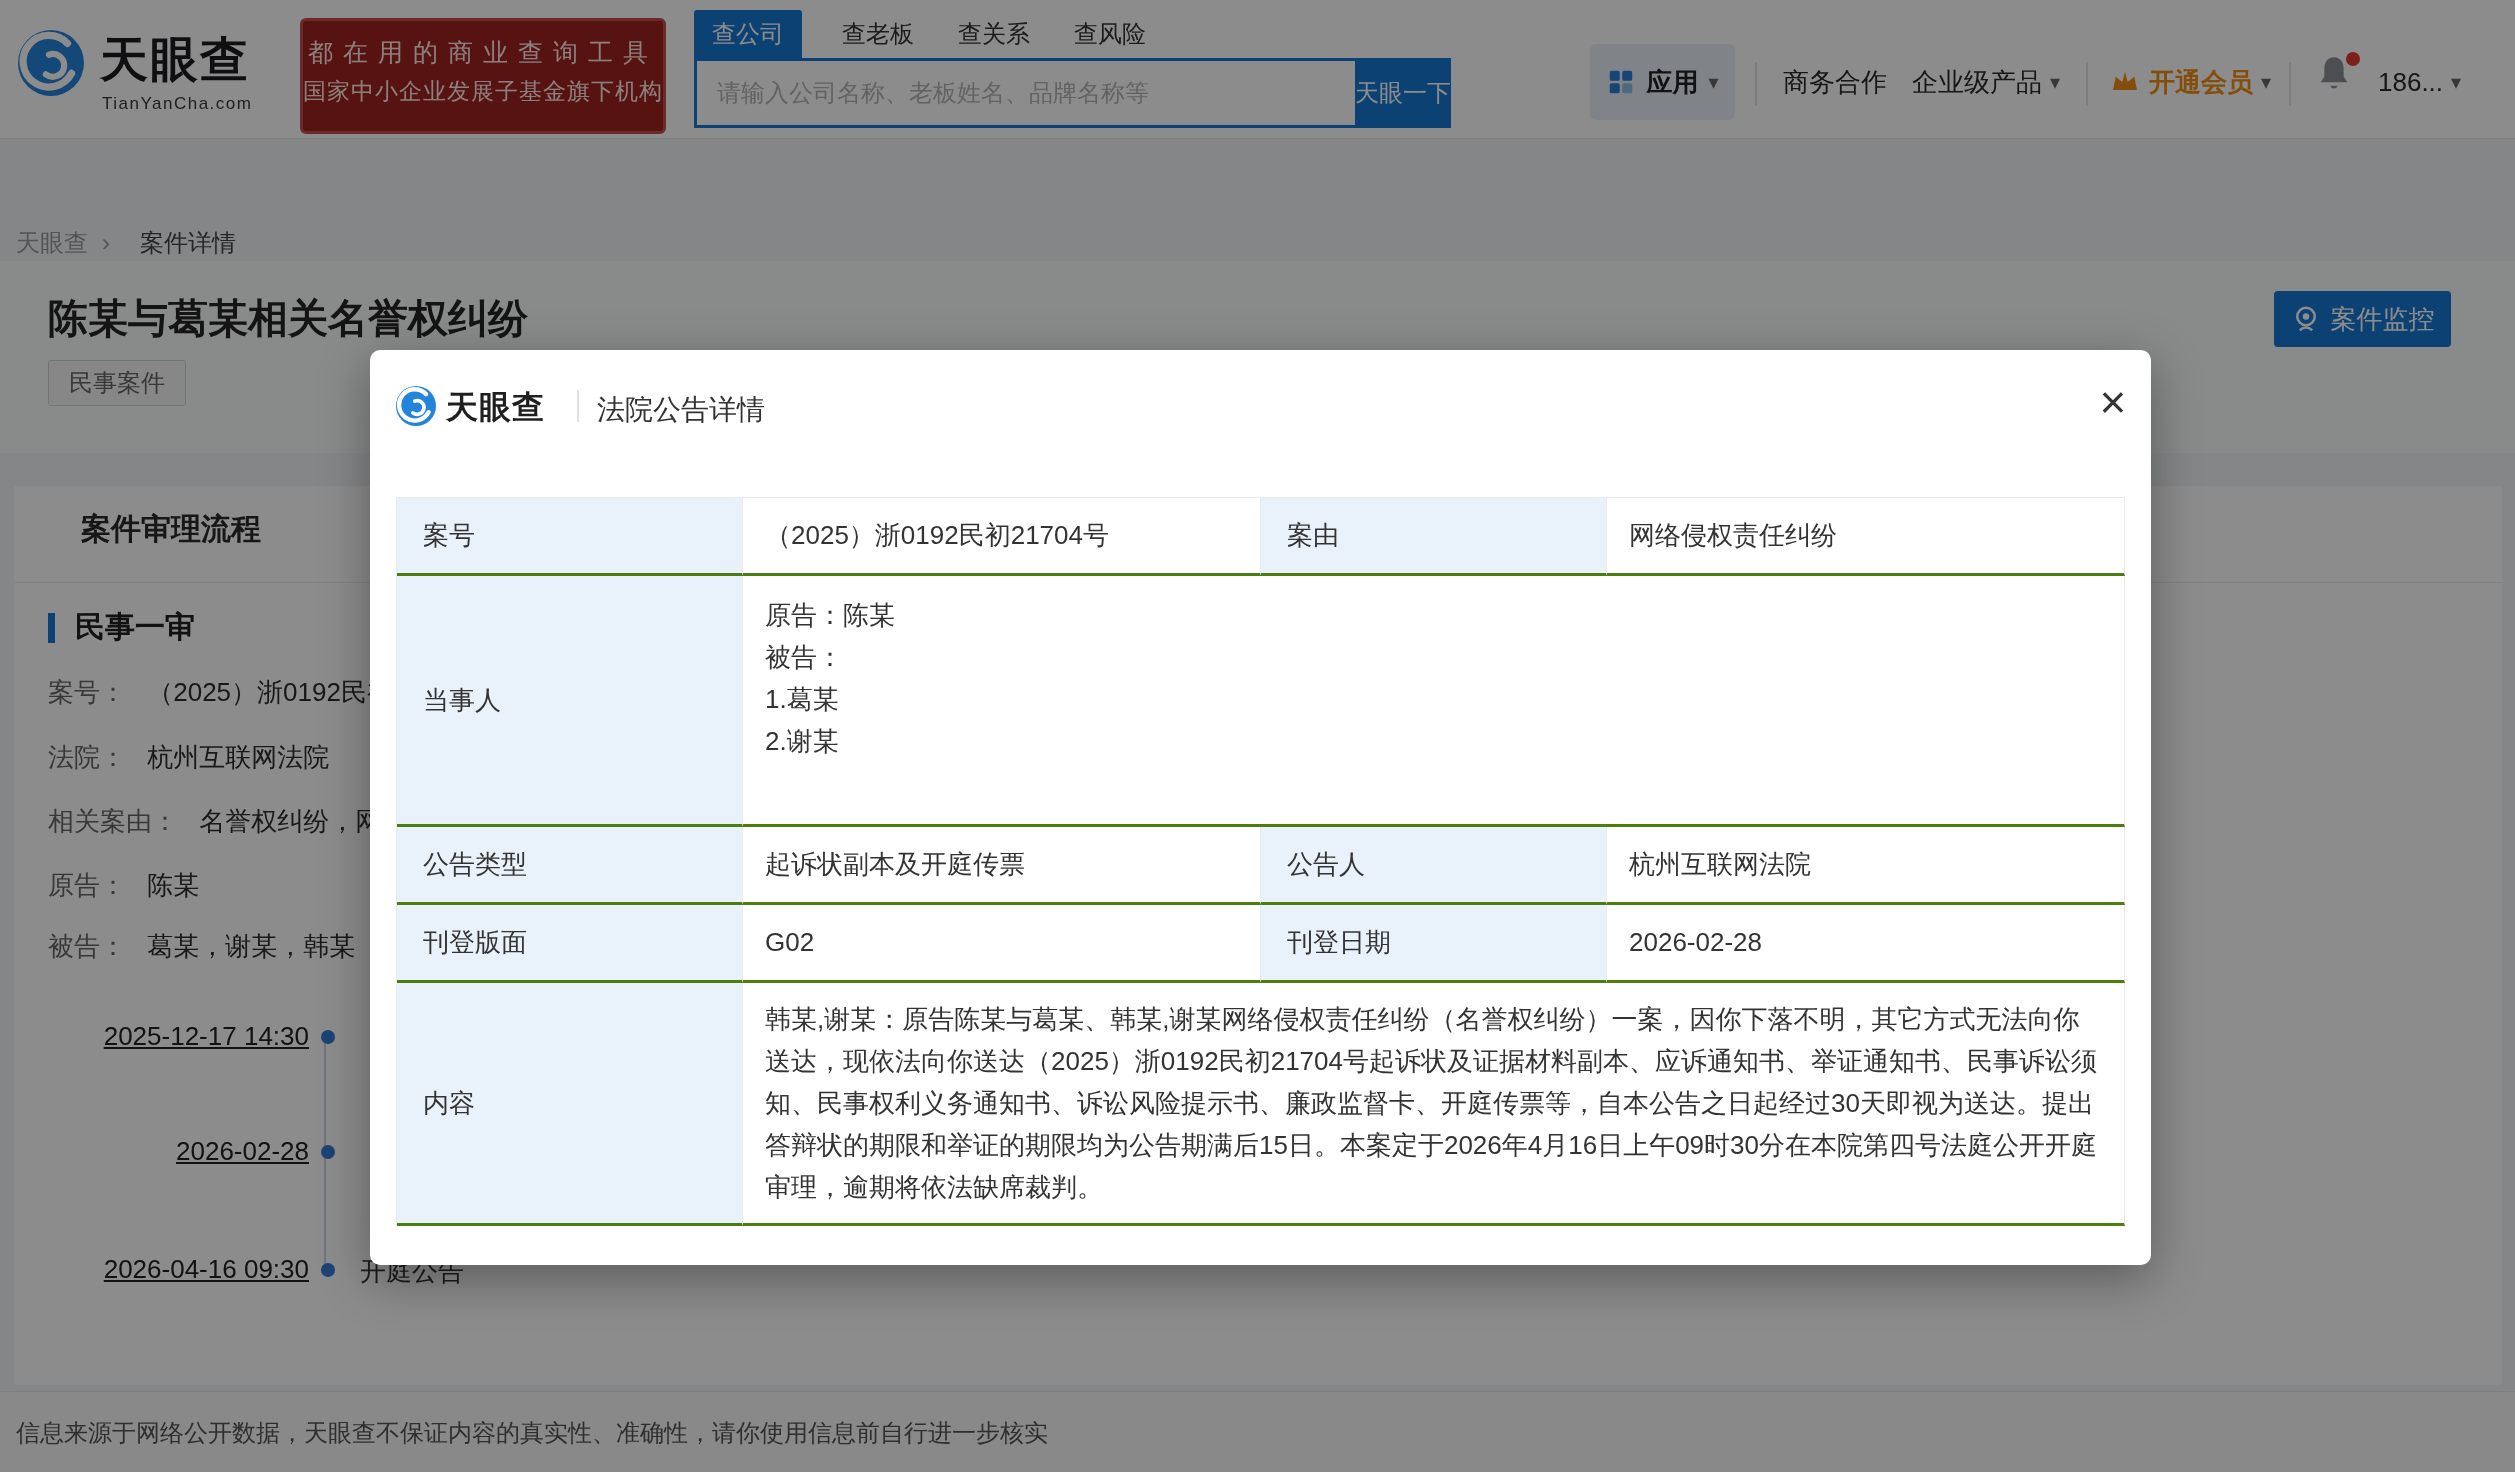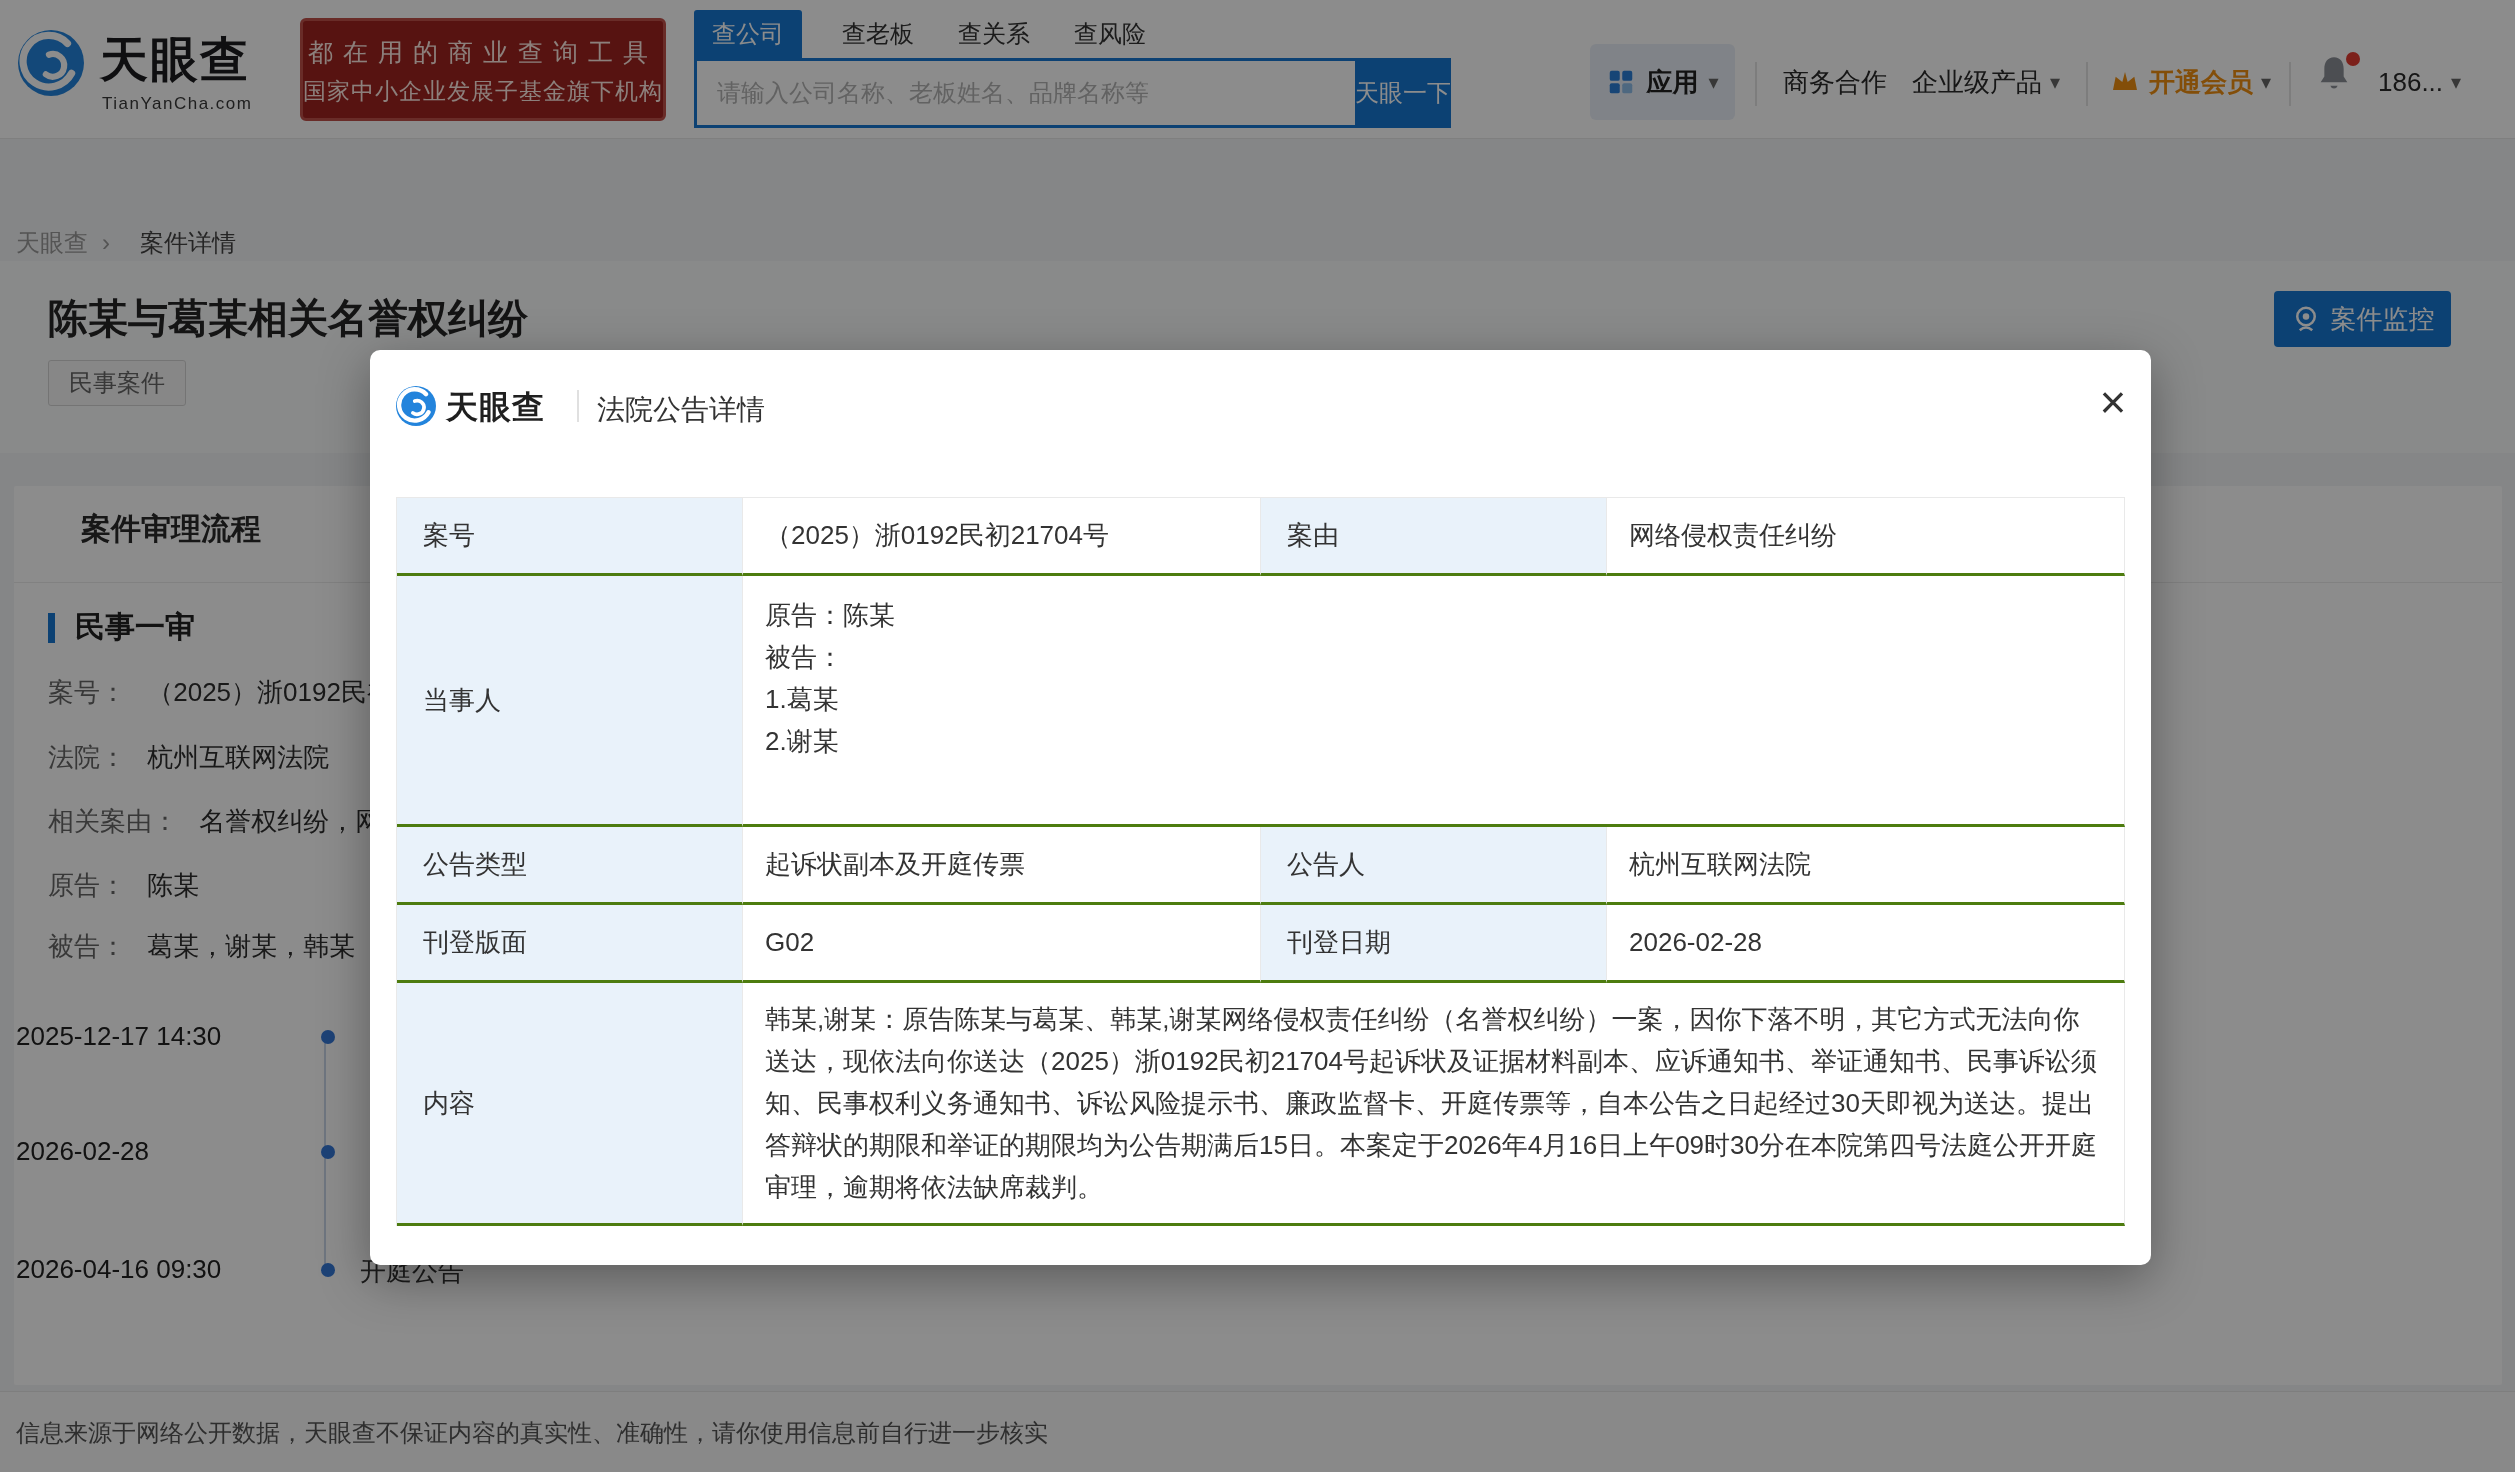--- a/index.html
+++ b/index.html
@@ -10,21 +10,21 @@
     font-family:"Liberation Sans","DejaVu Sans",sans-serif;
     color:#333;
   }
   .abs { position:absolute; }
 
   
   .header { left:0; top:0; width:2515px; height:139px; background:#fff; border-bottom:1px solid #e8e8e8; z-index:1; }
   .logo { left:18px; top:30px; width:66px; height:66px; }
   .brand-name { left:100px; top:28px; font-size:48px; font-weight:bold; color:#1d1d1f; letter-spacing:2px; }
   .brand-domain { left:102px; top:94px; font-size:17px; color:#3a3a3a; letter-spacing:1.5px; }
-  .promo { left:300px; top:18px; width:366px; height:103px; background:#9e2420; border:3px solid #c0504a; border-radius:6px; text-align:center; padding-top:12px; }
+  .promo { left:300px; top:18px; width:366px; height:116px; background:#9e2420; border:3px solid #c0504a; border-radius:6px; text-align:center; padding-top:12px; }
   .promo-line1 { font-size:25px; color:#ffe9e2; letter-spacing:10px; line-height:38px; white-space:nowrap; }
   .promo-line2 { font-size:23px; color:#ffe9e2; letter-spacing:1px; line-height:40px; white-space:nowrap; }
 
   .tabs { left:694px; top:10px; height:48px; display:flex; align-items:stretch; z-index:2; }
   .tab { font-size:24px; color:#333; padding:10px 18px; display:flex; align-items:center; cursor:pointer; }
   .tab.active { background:#1677d2; color:#fff; border-radius:3px 3px 0 0; }
   .tab + .tab { margin-left:8px; }
   .tab.gap { margin-left:22px; }
 
   .search-box { left:694px; top:58px; width:662px; height:70px; background:#fff; border:3px solid #1677d2; border-right:none; display:flex; align-items:center; }
@@ -54,21 +54,21 @@
   
   .card { left:14px; top:486px; width:2488px; height:899px; background:#fff; border-radius:2px; }
   .card-h { left:48px; top:509px; font-size:30px; font-weight:bold; color:#2b2b2b;margin-left:33px; }
   .card-div { left:14px; top:582px; width:2488px; height:1px; background:#ececec; }
   .stage { left:48px; top:607px; display:flex; align-items:center; gap:20px; }
   .stage-bar { width:7px; height:30px; background:#1677d2; }
   .stage-txt { font-size:30px; font-weight:bold; color:#222; }
   .field { left:48px; font-size:26px; white-space:nowrap; }
   .field .lb { color:#666; margin-right:14px; }
   .field .vl { color:#2e2e2e; }
-  .tl-date { font-size:26px; color:#222; width:293px; white-space:nowrap; }
+  .tl-date { font-size:26px; color:#222; width:293px; text-align:right; white-space:nowrap;text-decoration:underline; }
   .tl-dot { width:14px; height:14px; border-radius:50%; background:#3579d8; }
   .tl-line { left:324px; top:1041px; width:2px; height:231px; background:#c9d6e8; }
   .tl-row { display:flex; align-items:center; gap:12px; left:16px; }
   .tl-label { left:360px; top:1254px; font-size:26px; color:#333; }
 
   
   .footer { left:0; top:1391px; width:2515px; height:82px; background:#fafafa; border-top:1px solid #e5e5e5; }
   .footer-txt { left:16px; top:1417px; font-size:24px; color:#555; }
 
   

